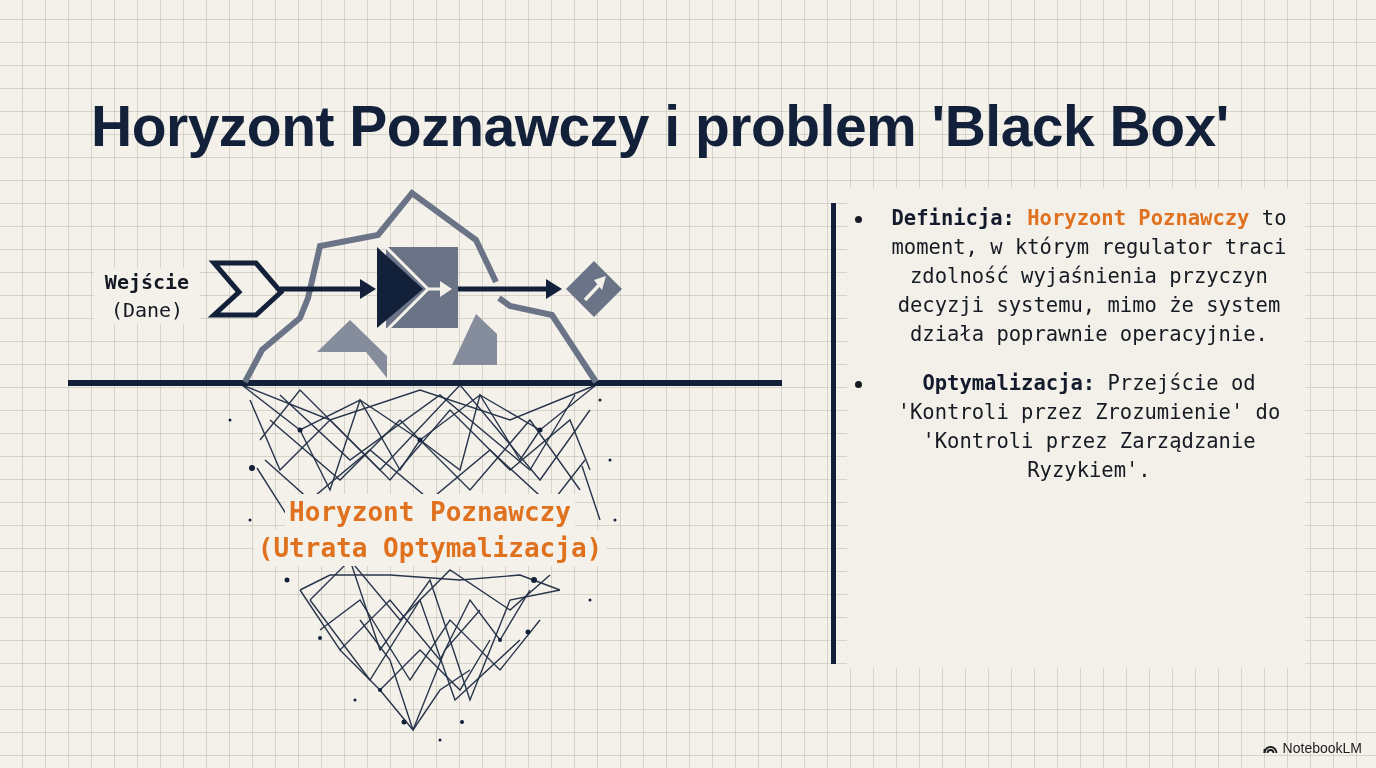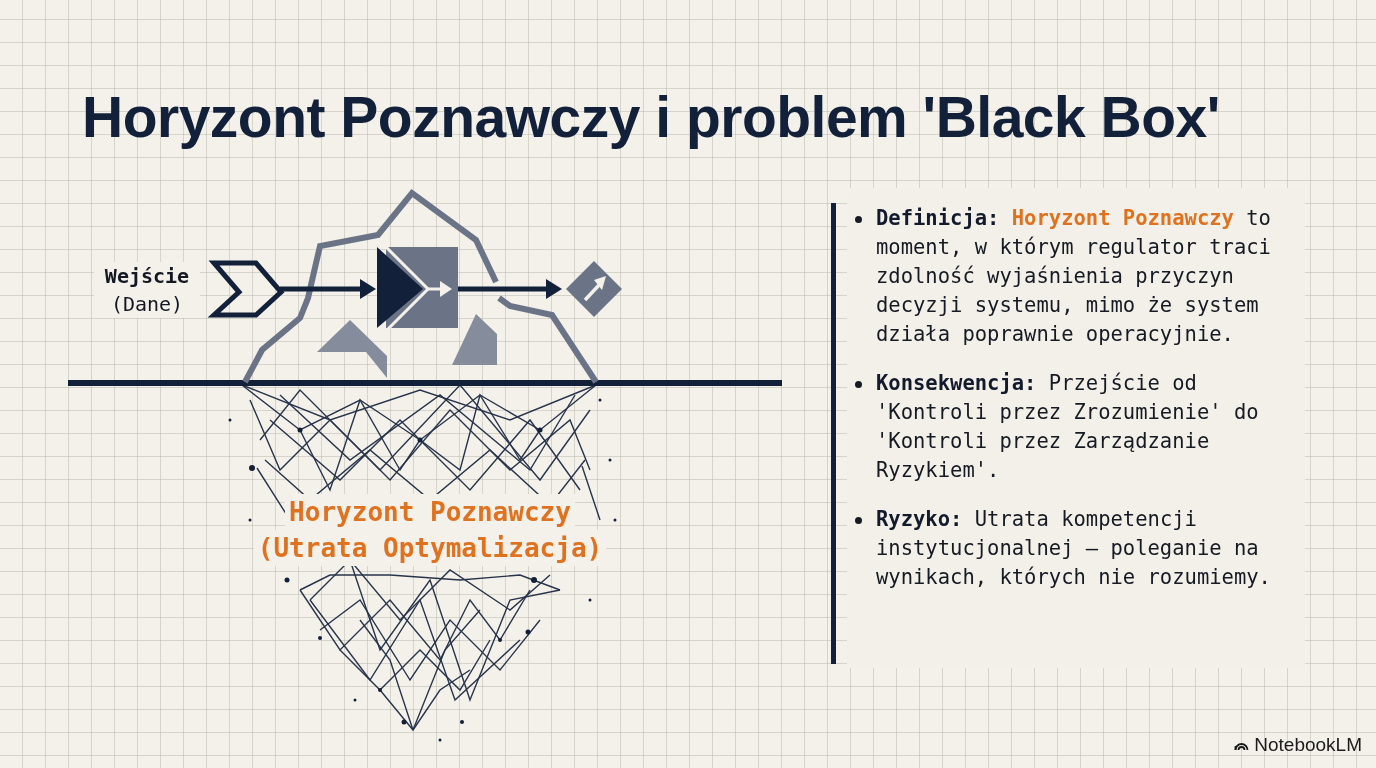--- a/index.html
+++ b/index.html
@@ -10,55 +10,55 @@
         linear-gradient(to right, rgba(180,176,165,0.45) 1px, transparent 1px),
         linear-gradient(to bottom, rgba(180,176,165,0.45) 1px, transparent 1px);
       background-size:23px 23px;
       background-position:-1px -4px;
       font-family:"DejaVu Sans Mono","Liberation Mono",monospace;
       color:#141822;
     }
     .title {
       position:absolute; left:78px; top:80px;
       font-family:"Liberation Sans",sans-serif; font-weight:700;
-      font-size:57px; letter-spacing:-0.5px; color:#13203a; margin:4px;
+      font-size:57px; letter-spacing:-0.5px; color:#13203a; margin:13px;
       white-space:nowrap;
     }
     .diagram { position:absolute; left:0; top:0; width:800px; height:768px; }
     .label {
       position:absolute; font-family:"DejaVu Sans Mono",monospace;
       font-size:20px; line-height:28px; text-align:center; color:#141822;
       background:#f3f1ea;
     }
     .label .bold { font-weight:700; }
     .hidden-label {
       position:absolute; left:240px; top:494px; width:380px; text-align:center;
       font-family:"DejaVu Sans Mono",monospace; font-weight:700;
       font-size:26px; line-height:36px; color:#e0711e;
     }
     .hidden-label span { background:#f3f1ea; padding:0 4px; display:inline-block; }
     .panel {
       position:absolute; left:847px; top:188px; width:458px; height:480px;
       background:#f2f0e9;
     }
     .divider { position:absolute; left:831px; top:203px; width:5px; height:461px; background:#13203a; }
-    .bullets { position:absolute; left:852px; top:204px; width:450px; margin:0; padding:0; list-style:none; }
+    .bullets { position:absolute; left:852px; top:204px; width:450px; margin:0; padding:0; list-style:none;text-align:center; }
     .bullets li {
       position:relative; padding-left:24px; margin-bottom:20px;
       font-size:20.5px; line-height:29px; color:#161a22;
     }
     .bullets li::before {
       content:""; position:absolute; left:3px; top:12px; width:7px; height:7px;
       border-radius:50%; background:#161a22;
     }
     .term { font-weight:700; color:#121a2c; }
     .accent { font-weight:700; color:#e0711e; }
     .brand {
       position:absolute; right:14px; bottom:12px; display:flex; align-items:center; gap:5px;
-      font-family:"Liberation Sans",sans-serif; font-size:19px; color:#1c1c1c;
+      font-family:"Liberation Sans",sans-serif; font-size:14px; color:#1c1c1c;
     }
   </style>
 </head>
 <body>
 
 <h1 class="title">Horyzont Poznawczy i problem 'Black Box'</h1>
 
 <div class="diagram">
   <svg width="800" height="768" viewBox="0 0 800 768">
 
@@ -125,46 +125,42 @@
     <polygon points="440,281 452,289 440,297" fill="#f3f1ea"></polygon>
 
     <line x1="458" y1="289" x2="548" y2="289" stroke="#13203a" stroke-width="5"></line>
     <polygon points="546,279 562,289 546,299" fill="#13203a"></polygon>
 
     <polygon points="594,261 622,289 594,317 566,289" fill="#6b7487"></polygon>
     <line x1="585" y1="300" x2="600" y2="284" stroke="#f3f1ea" stroke-width="3.5"></line>
     <polygon points="594,280 606,276 602,290" fill="#f3f1ea"></polygon>
   </svg>
 
-  <div class="label" style="left:94px; top:262px; width:106px;">
+  <div class="label" style="left:94px; top:268px; width:106px;">
     <div class="bold">Wejście</div>
     <div>(Dane)</div>
   </div>
   <div class="hidden-label">
     <span>Horyzont Poznawczy</span><br>
     <span>(Utrata Optymalizacja)</span>
   </div>
 </div>
 
 <div class="panel"></div>
 <div class="divider"></div>
 
 <ul class="bullets">
   <li>
     <span class="term">Definicja:</span>
     <span class="accent">Horyzont Poznawczy</span>
     <span>to moment, w którym regulator traci zdolność wyjaśnienia przyczyn decyzji systemu, mimo że system działa poprawnie operacyjnie.</span>
   </li>
   <li>
-    <span class="term">Konsekwencja:</span>
+    <span class="term">Optymalizacja:</span>
     <span>Przejście od 'Kontroli przez Zrozumienie' do 'Kontroli przez Zarządzanie Ryzykiem'.</span>
-  </li>
-  <li>
-    <span class="term">Ryzyko:</span>
-    <span>Utrata kompetencji instytucjonalnej – poleganie na wynikach, których nie rozumiemy.</span>
   </li>
 </ul>
 
 <div class="brand">
   <svg width="15" height="12" viewBox="0 0 15 12">
     <path d="M1.5 11 A6 6 0 0 1 13.5 11" fill="none" stroke="#1c1c1c" stroke-width="1.8"></path>
     <path d="M4.5 11 A3 3 0 0 1 10.5 11" fill="none" stroke="#1c1c1c" stroke-width="1.8"></path>
     <line x1="1.5" y1="11" x2="1.5" y2="7" stroke="#1c1c1c" stroke-width="1.8"></line>
   </svg>
   <span>NotebookLM</span>

